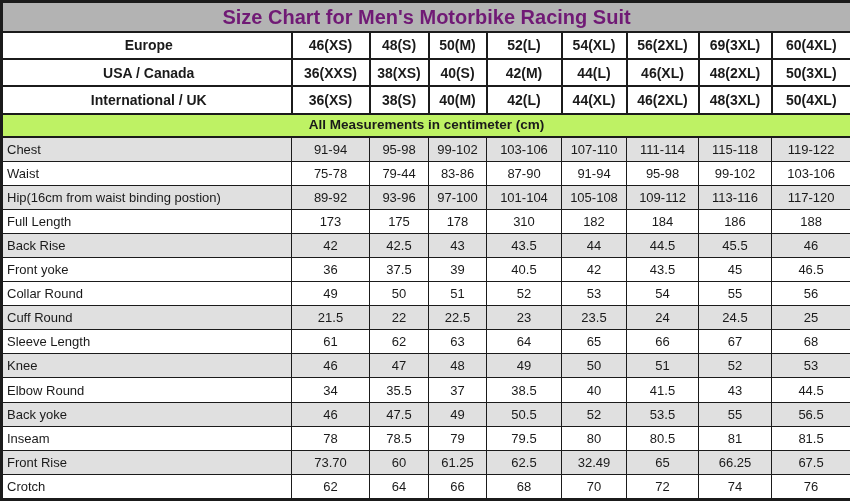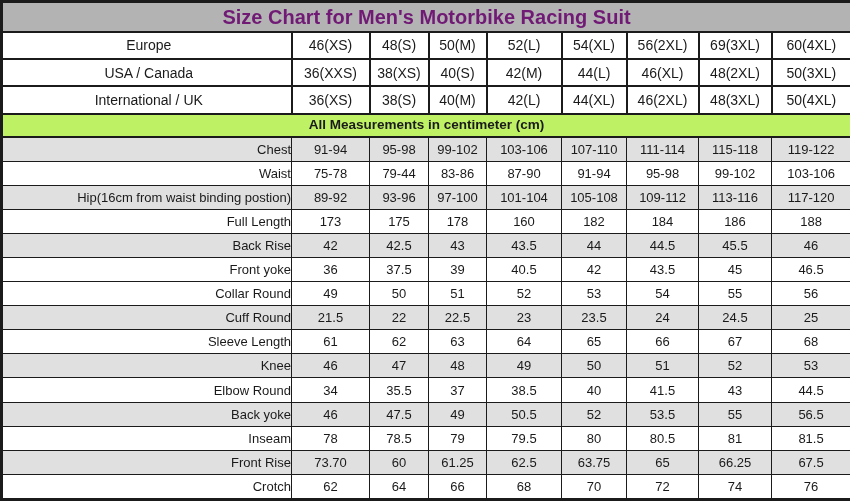--- a/index.html
+++ b/index.html
@@ -31,39 +31,39 @@
   .title-row td{
     background:var(--title-bg);
     color:#701a75;
     font-weight:bold;
     font-size:20px;
     height:25px;
     border-bottom:2px solid var(--border);
   }
   
   .size-row td{
-    font-weight:normal;
+    font-weight:bold;
     font-size:14px;
     height:23px;
     border:2px solid var(--border);
   }
   .size-row .label-cell{text-align:center;}
   
   .note-row td{
     font-weight:bold;
     font-size:13.5px;
     height:19px;
     border:2px solid var(--border);
     background:#bef264;
   }
   
   .meas-row td{height:21px;}
   .meas-row.alt td{background:var(--alt-bg);}
   .label-cell{
-    text-align:right;
+    text-align:left;
     padding-left:4px;
   }
 </style>
 </head>
 <body>
 
 <div class="chart-wrap">
   <table>
     <colgroup>
       <col style="width:290px">
@@ -153,21 +153,21 @@
           <td>105-108</td>
           <td>109-112</td>
           <td>113-116</td>
           <td>117-120</td>
         </tr>
         <tr class="meas-row">
           <td class="label-cell">Full Length</td>
           <td>173</td>
           <td>175</td>
           <td>178</td>
-          <td>160</td>
+          <td>310</td>
           <td>182</td>
           <td>184</td>
           <td>186</td>
           <td>188</td>
         </tr>
         <tr class="meas-row alt">
           <td class="label-cell">Back Rise</td>
           <td>42</td>
           <td>42.5</td>
           <td>43</td>
@@ -264,21 +264,21 @@
           <td>80.5</td>
           <td>81</td>
           <td>81.5</td>
         </tr>
         <tr class="meas-row alt">
           <td class="label-cell">Front Rise</td>
           <td>73.70</td>
           <td>60</td>
           <td>61.25</td>
           <td>62.5</td>
-          <td>63.75</td>
+          <td>32.49</td>
           <td>65</td>
           <td>66.25</td>
           <td>67.5</td>
         </tr>
         <tr class="meas-row">
           <td class="label-cell">Crotch</td>
           <td>62</td>
           <td>64</td>
           <td>66</td>
           <td>68</td>

